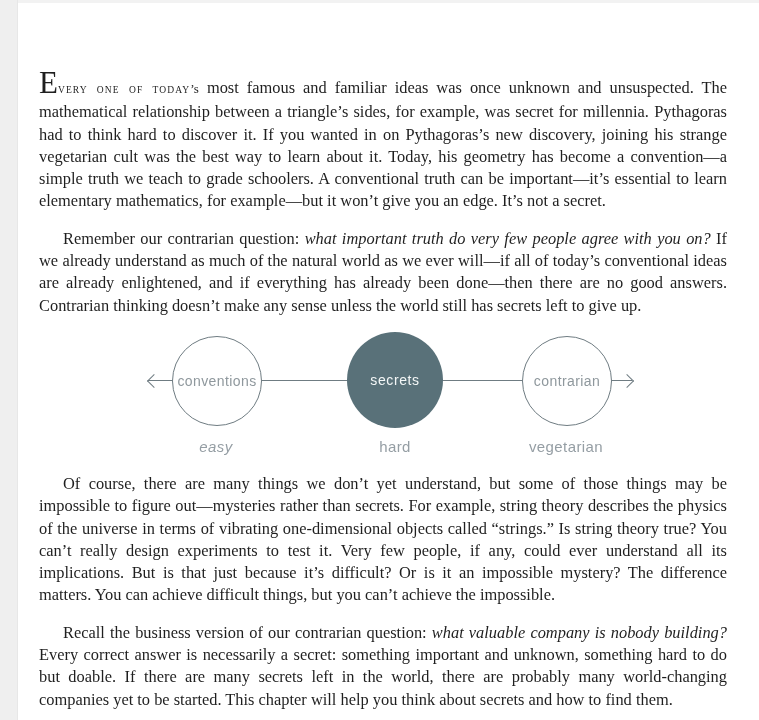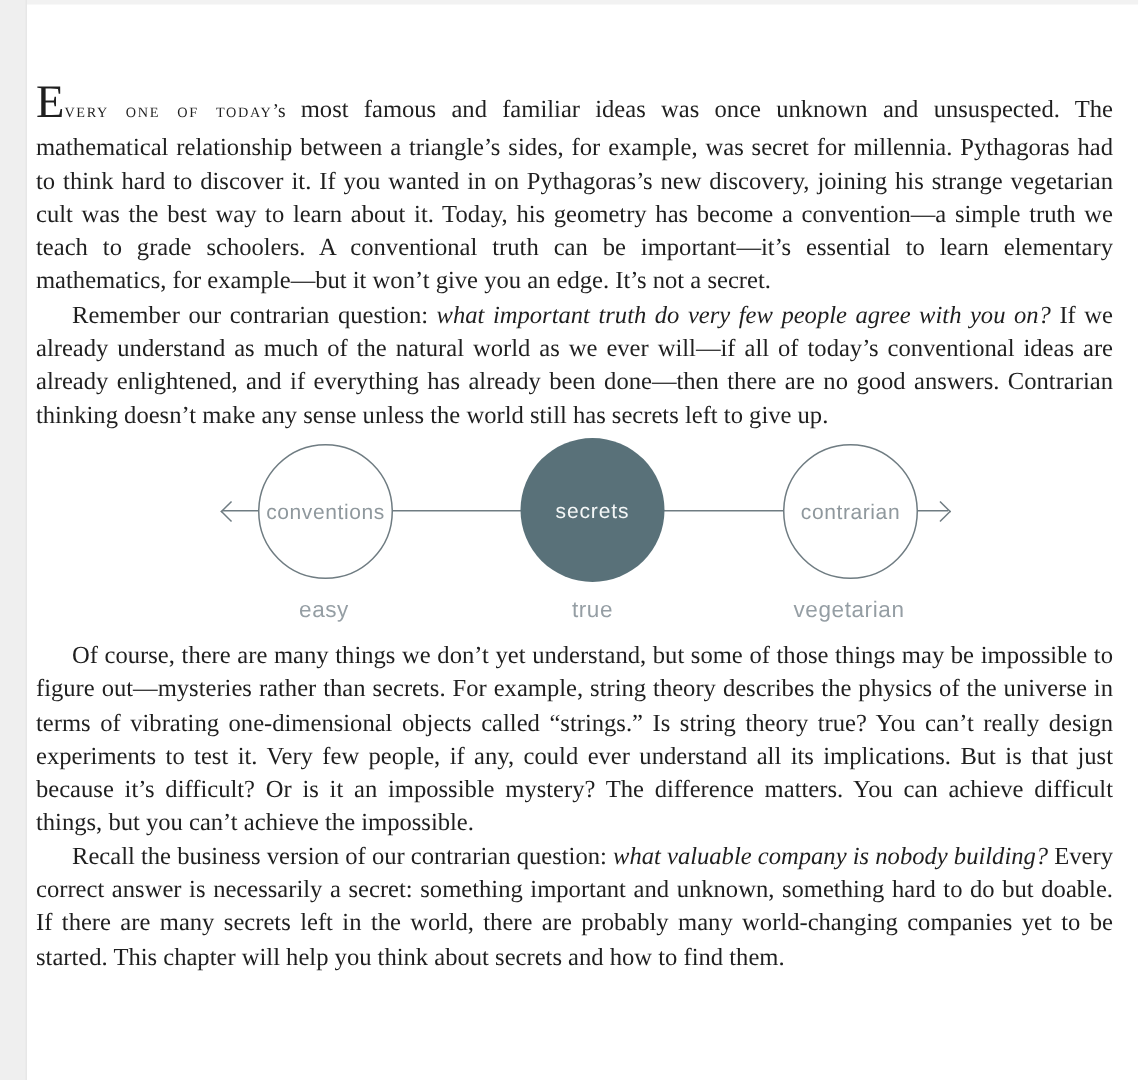--- a/index.html
+++ b/index.html
@@ -16,21 +16,21 @@
   }
   .edge-left{
     position:absolute;top:0;left:0;width:17px;height:720px;
     background:#efefef;
     border-right:1px solid #e7e7e7;
   }
   .content{
     position:absolute;left:24px;top:62px;width:718px;
   }
   p.body{
-    margin:0;
+    margin:15px;
     font-size:16.4px;
     line-height:22.3px;
     color:#1f1f1f;
     text-align:justify;
   }
   p.indent{text-indent:24px;}
   .cap{
     font-size:31px;
     line-height:0;
   }
@@ -95,21 +95,21 @@
   .c1{left:148px;}
   .c2{left:323px;}
   .c3{left:498px;}
   .dlabel{
     position:absolute;top:106px;width:140px;
     text-align:center;
     font-size:15px;
     letter-spacing:0.4px;
     color:var(--sublabel-text,#959ea4);
   }
-  .l1{left:122px;}
+  .l1{left:122px;font-style:italic;}
   .l2{left:301px;}
   .l3{left:472px;}
 </style>
 </head>
 <body>
 
 <div class="page">
   <div class="edge-top"></div>
   <div class="edge-left"></div>
 
@@ -128,21 +128,21 @@
           <span>conventions</span>
         </div>
       <div class="circle filled c2">
           <span>secrets</span>
         </div>
       <div class="circle outline c3">
           <span>contrarian</span>
         </div>
 
       <div class="dlabel l1">easy</div>
-      <div class="dlabel l2">true</div>
+      <div class="dlabel l2">hard</div>
       <div class="dlabel l3">vegetarian</div>
     </div>
 
     <p class="body indent"><span>Of course, there are many things we don’t yet understand, but some of those things may be impossible to figure out—mysteries rather than secrets. For example, string theory describes the physics of the universe in terms of vibrating one-dimensional objects called “strings.” Is string theory true? You can’t really design experiments to test it. Very few people, if any, could ever understand all its implications. But is that just because it’s difficult? Or is it an impossible mystery? The difference matters. You can achieve difficult things, but you can’t achieve the impossible.</span></p>
 
     <p class="body indent"><span>Recall the business version of our contrarian question: </span><em>what valuable company is nobody building?</em><span> Every correct answer is necessarily a secret: something important and unknown, something hard to do but doable. If there are many secrets left in the world, there are probably many world-changing companies yet to be started. This chapter will help you think about secrets and how to find them.</span></p>
 
   </div>
 </div>
 

